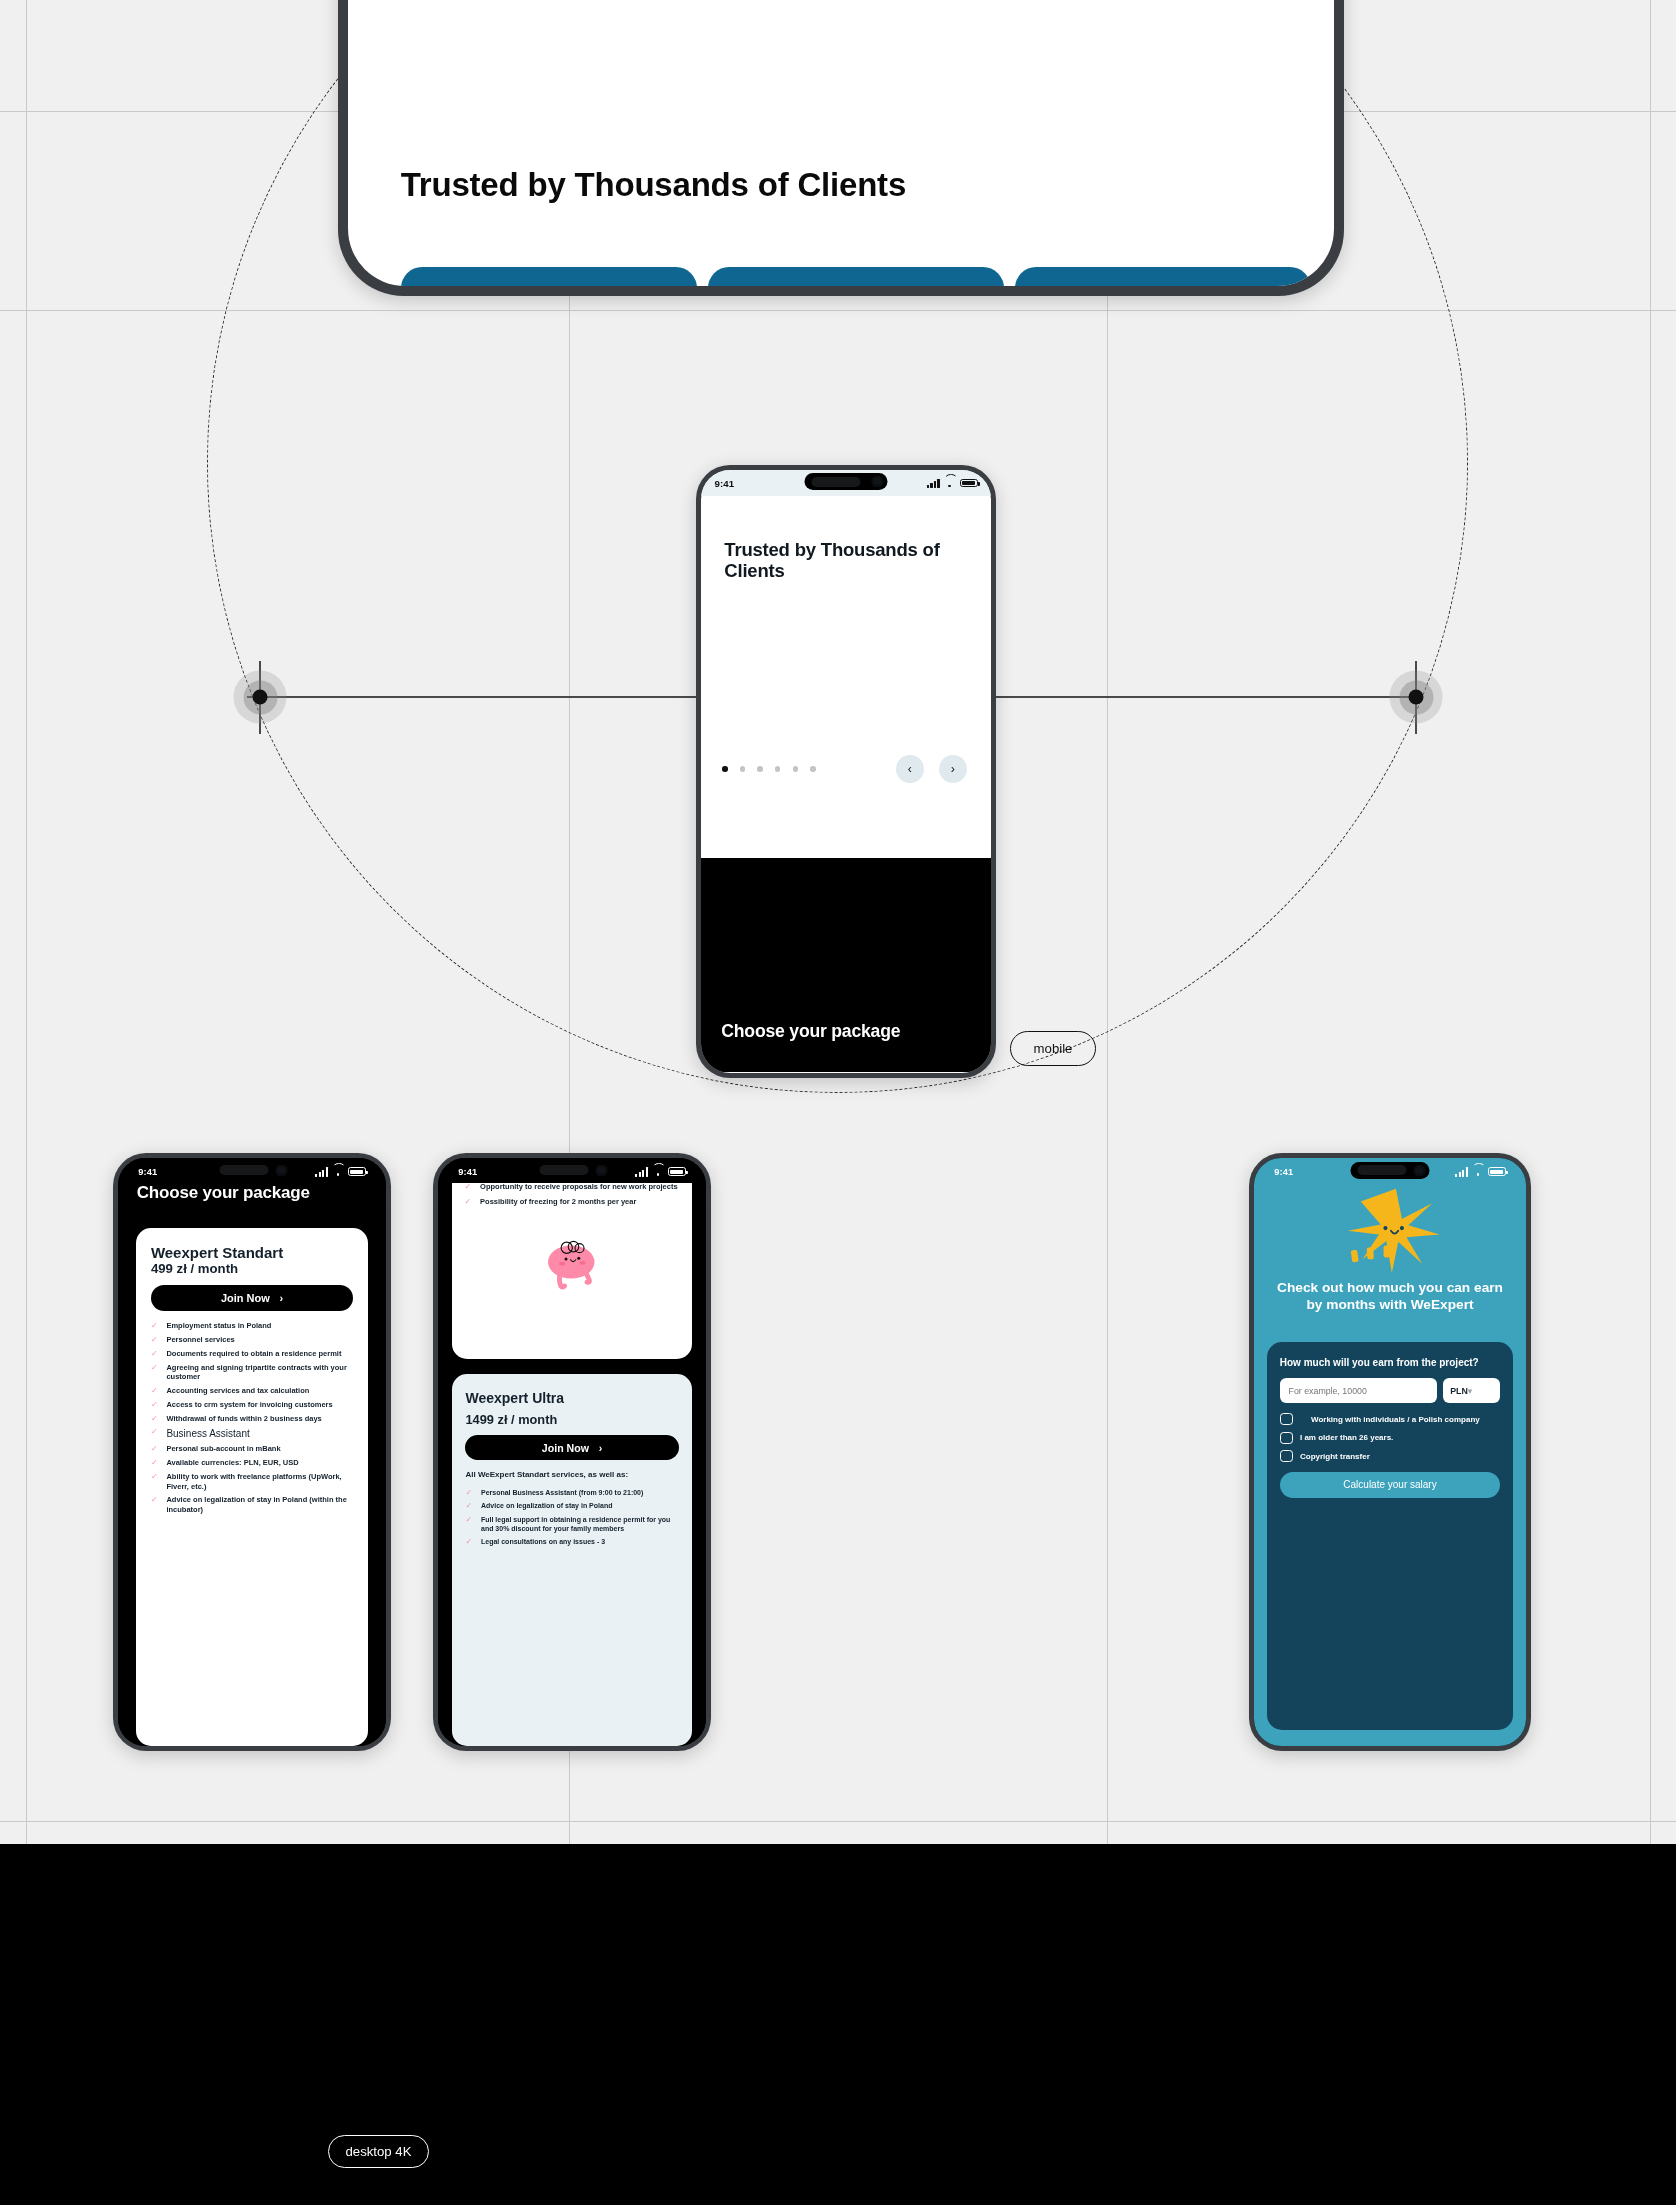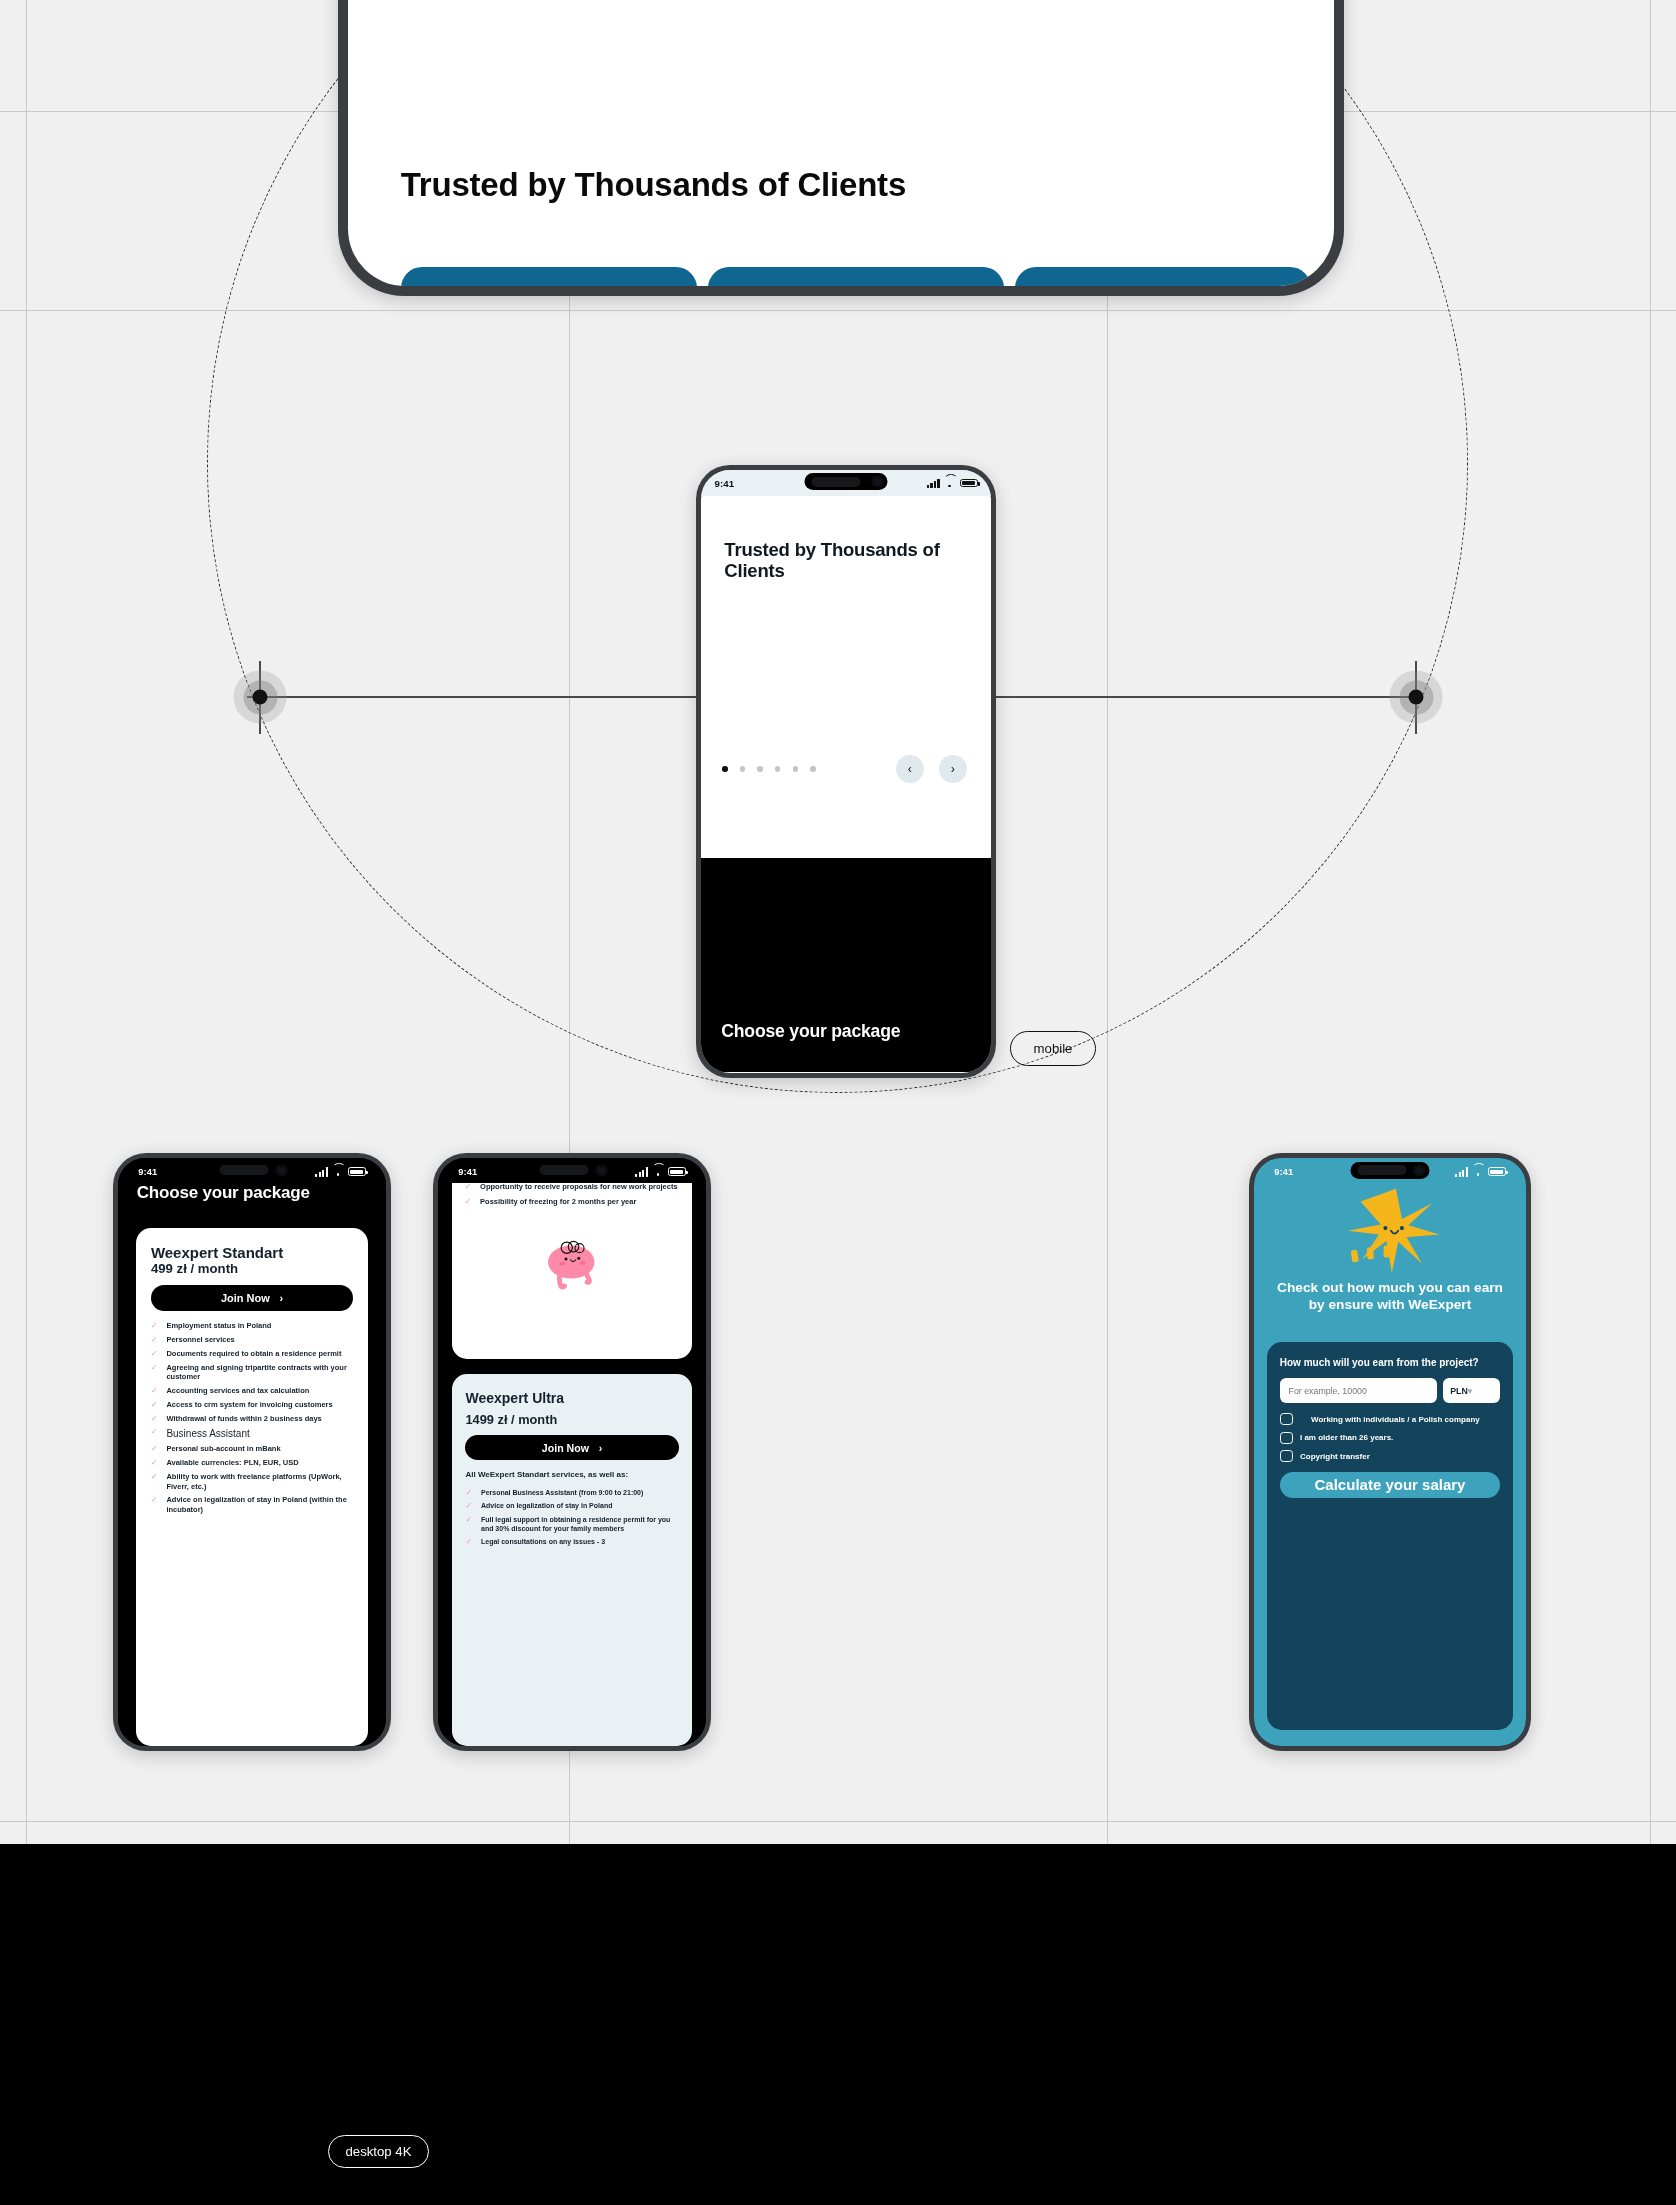--- a/index.html
+++ b/index.html
@@ -394,21 +394,21 @@
           <path d="M133 12 L146 78 L212 44 L160 92 L228 112 L156 118 L190 176 L138 128 L124 196 L112 126 L60 166 L96 112 L28 104 L100 90 L56 40 Z" fill="#f5b61b"></path>
           <circle cx="110" cy="98" r="4.5" fill="#14445c"></circle>
           <circle cx="146" cy="98" r="4.5" fill="#14445c"></circle>
           <path d="M122 104 q8 12 16 0" stroke="#14445c" stroke-width="4" fill="none" stroke-linecap="round"></path>
           <rect x="36" y="146" width="14" height="26" rx="4" fill="#f5b61b" transform="rotate(-8 43 159)"></rect>
           <rect x="70" y="140" width="14" height="26" rx="4" fill="#f5b61b" transform="rotate(-4 77 153)"></rect>
           <rect x="106" y="136" width="14" height="26" rx="4" fill="#f5b61b"></rect>
         </svg>
 
         <div style="position:absolute; left:16px; right:16px; top:121px; text-align:center;
-                    font-size:13.7px; font-weight:800; color:#fff; line-height:1.25;">Check out how much you can earn by ensure with WeExpert</div>
+                    font-size:13.7px; font-weight:800; color:#fff; line-height:1.25;">Check out how much you can earn by months with WeExpert</div>
 
         <div style="position:absolute; left:12.3px; right:12.3px; top:184px; bottom:16px;
                     background:#14445c; border-radius:15px; padding:15px 13.2px;">
           <div style="font-size:10px; font-weight:800; color:#fff; line-height:1.25;">How much will you earn from the project?</div>
 
           <div style="display:flex; gap:6.2px; margin-top:8px;">
             <input type="text" style="flex: 1 1 0%; height: 25.6px; border: none; border-radius: 6.2px; padding: 0px 8.8px; font-family: &quot;Liberation Sans&quot;, sans-serif; font-size: 8.8px; color: rgb(68, 68, 68); background: rgb(255, 255, 255);" placeholder="For example, 10000">
             <div style="width:57px; height:25.6px; background:#fff; border-radius:6.2px; display:flex;
                         align-items:center; padding:0 7px;">
               <span style="font-size:8.8px; font-weight:700; color:#14202b;">PLN</span>
@@ -426,21 +426,21 @@
               <span style="font-size:8px; font-weight:700; color:#fff;">I am older than 26 years.</span>
             </label>
             <label style="display:flex; align-items:center; gap:7px;">
               <span style="width:13.2px;height:12.3px;border:1.3px solid #fff;border-radius:3.5px;display:block;flex:0 0 auto;"></span>
               <span style="font-size:8px; font-weight:700; color:#fff;">Copyright transfer</span>
             </label>
           </div>
 
           <div style="margin-top:9.7px; height:25.6px; background:#3da3bd; border-radius:441px;
                       display:flex; align-items:center; justify-content:center; color:#fff;
-                      font-size:15px; font-weight:700;">
+                      font-size:10px; font-weight:400;">
             <span>Calculate your salary</span>
           </div>
         </div>
       </div>
     </div>
   </div>
 </div>
 
 <div id="board-dark">
 

